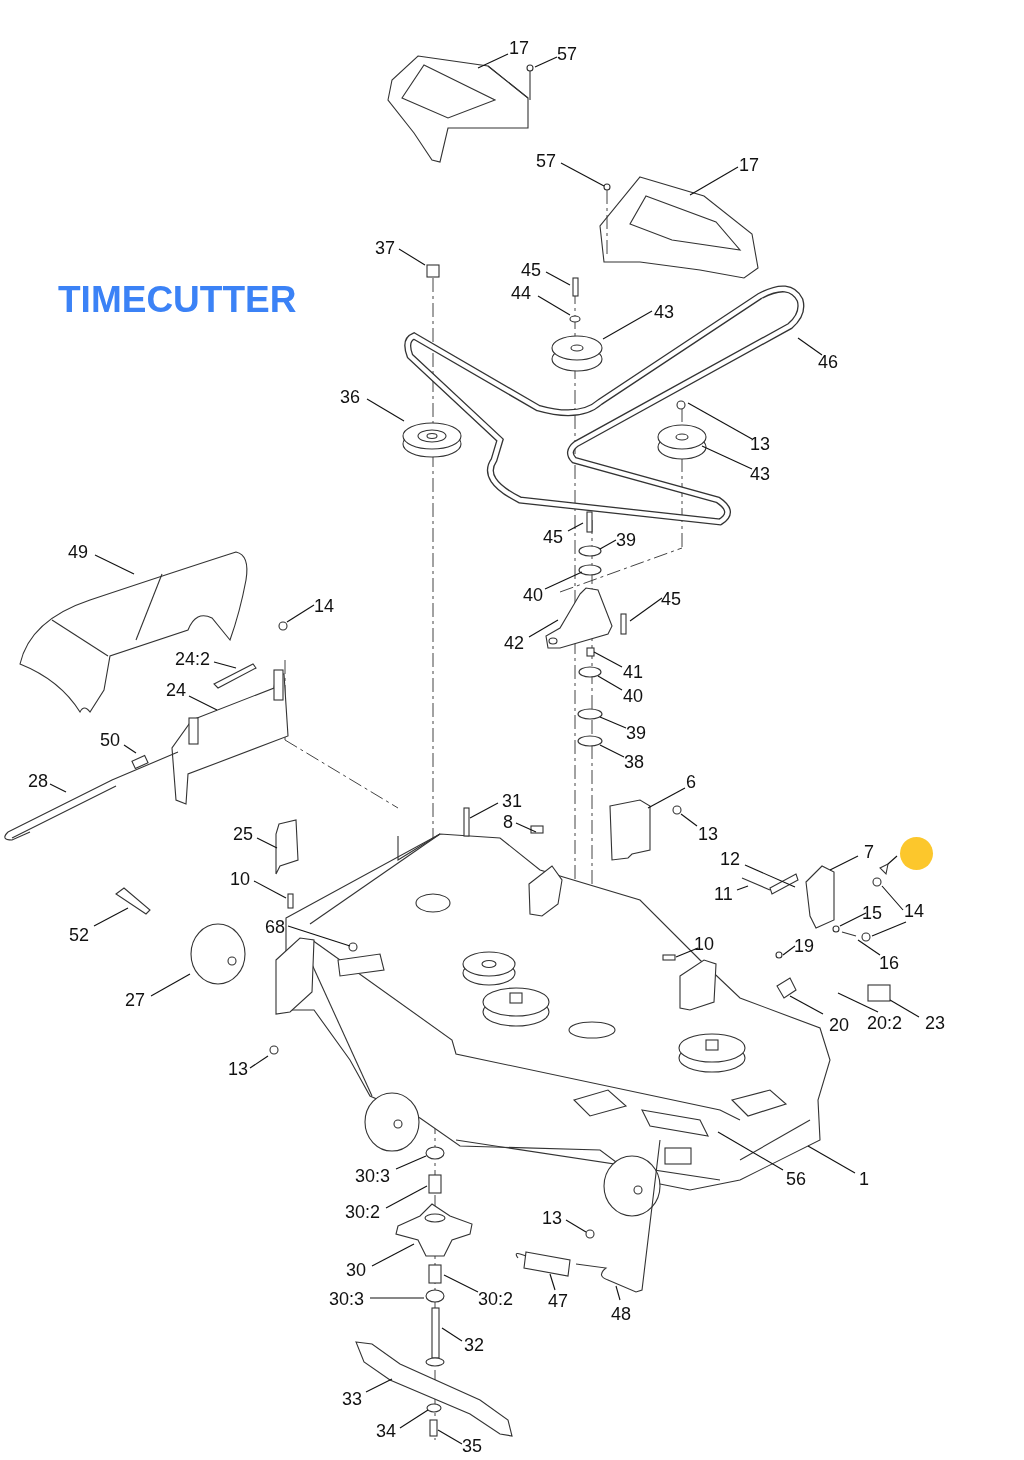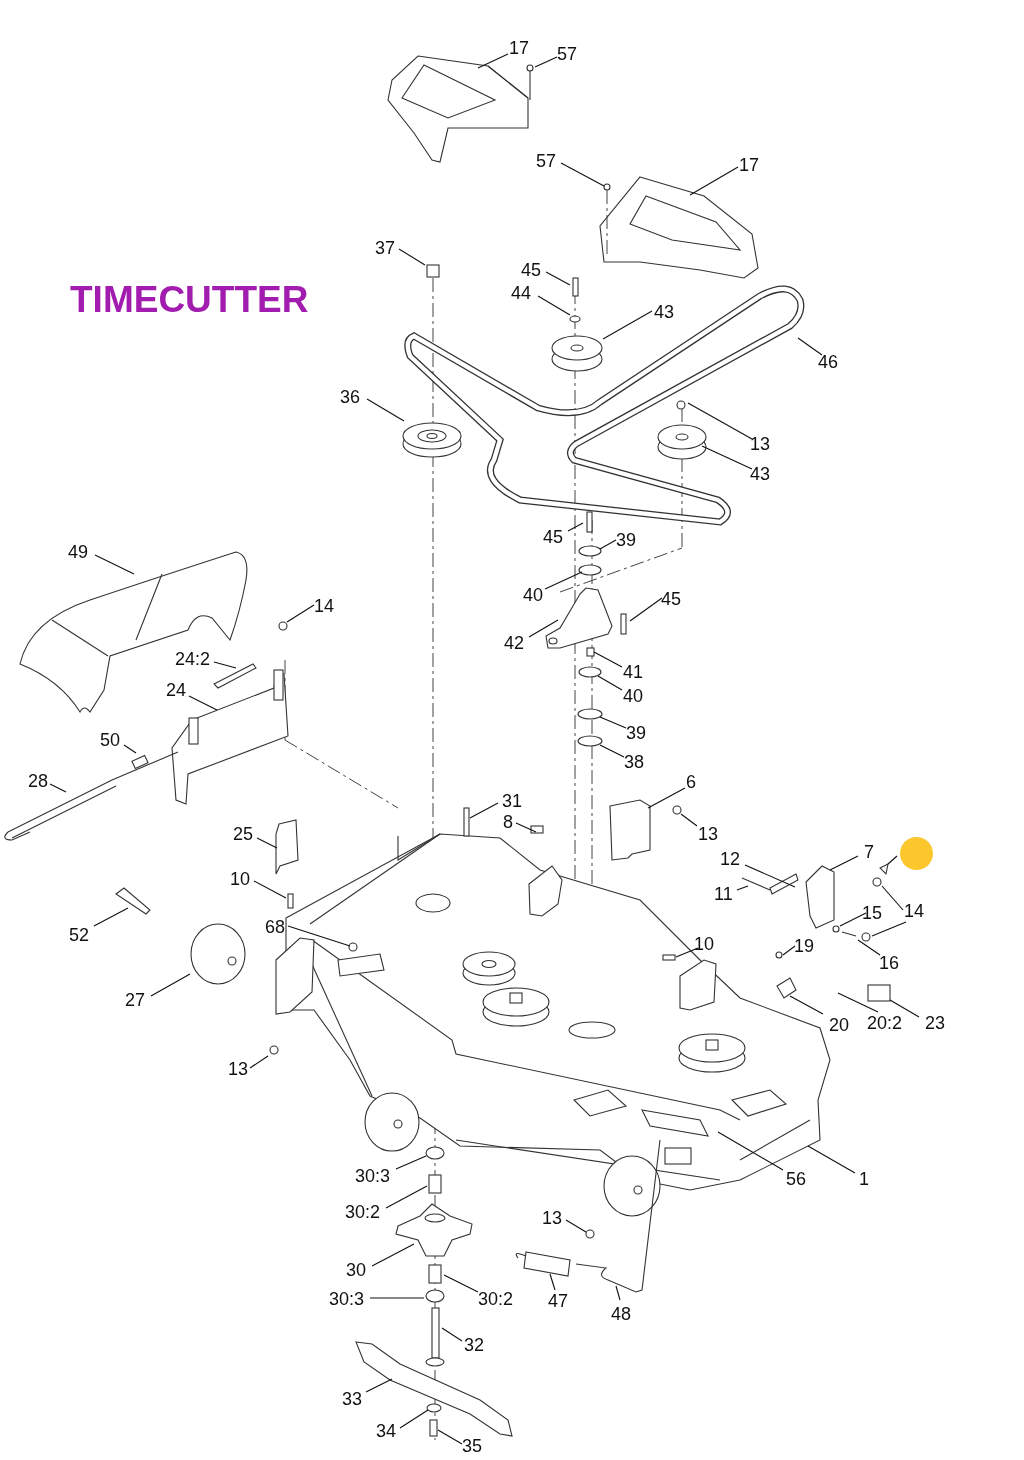--- a/index.html
+++ b/index.html
@@ -11,21 +11,21 @@
   .partfill{fill:#fff;stroke:#333;stroke-width:1.1;}
   .leader{stroke:#111;stroke-width:1.1;fill:none;}
   .axis{stroke:#444;stroke-width:1;fill:none;stroke-dasharray:14 4 3 4;}
   .belt{fill:none;stroke:#333;stroke-width:7;}
   .beltin{fill:none;stroke:#fff;stroke-width:4.4;}
   .marker{position:absolute;left:900px;top:837px;width:33px;height:33px;border-radius:50%;}
 </style>
 </head>
 <body>
 
-<div class="title" style="color: #a21caf; margin-left: 12px;">TIMECUTTER</div>
+<div class="title" style="color: #3b82f6;">TIMECUTTER</div>
 <div class="marker" title="" style="background: rgb(252, 199, 44);"></div>
 
 <svg id="diagram" viewBox="0 0 1024 1460" xmlns="http://www.w3.org/2000/svg">
 
   <g>
     <path class="partfill" d="M418 56 L488 66 L528 98 L528 128 L448 128 L440 162 L432 160 L414 133 L388 100 L392 80 Z"></path>
     <path class="part" d="M424 65 L495 100 L448 118 L402 98 Z"></path>
     <path class="part" d="M488 66 L528 98"></path>
   </g>
   <g>

